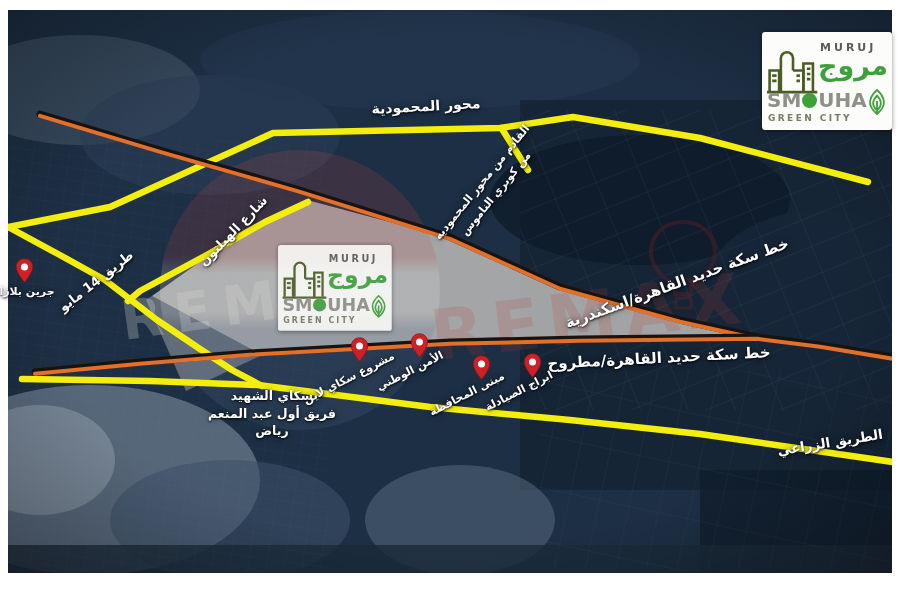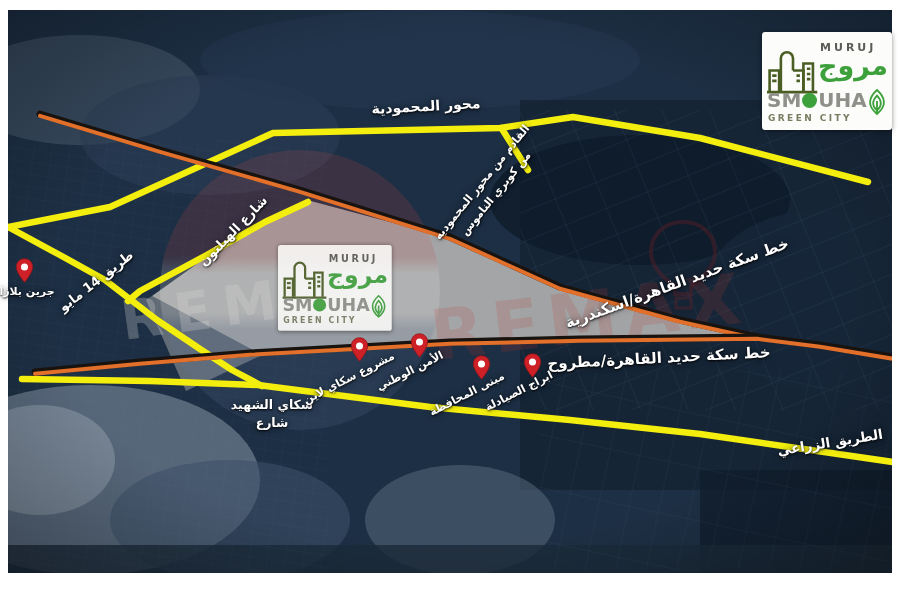--- a/index.html
+++ b/index.html
@@ -119,21 +119,22 @@
   <div class="map-label" style="left:96px;top:281px;font-size:13px;transform:translate(-50%,-50%) rotate(-38deg);">طريق 14 مايو</div>
 
   <div class="map-label" style="left:677px;top:283px;font-size:15px;transform:translate(-50%,-50%) rotate(-20deg);">خط سكة حديد القاهرة/اسكندرية</div>
 
   <div class="map-label" style="left:659px;top:358px;font-size:15px;transform:translate(-50%,-50%) rotate(-3deg);">خط سكة حديد القاهرة/مطروح</div>
 
   <div class="map-label" style="left:830px;top:442px;font-size:13.5px;transform:translate(-50%,-50%) rotate(-9deg);">الطريق الزراعي</div>
 
   <div class="map-label" style="left:272px;top:413px;font-size:12.5px;transform:translate(-50%,-50%);text-align:center;line-height:1.4;">
     <div>سكاي الشهيد</div>
-    <div>شارع</div>
+    <div>فريق أول عبد المنعم</div>
+    <div>رياض</div>
   </div>
 
   <div class="pin" style="left:15px;top:258px;">
     <svg width="19" height="25" viewBox="0 0 24 32">
       <path d="M12,1 C6,1 1.5,5.5 1.5,11.5 C1.5,19 12,31 12,31 C12,31 22.5,19 22.5,11.5 C22.5,5.5 18,1 12,1 Z" fill="#ce2027" stroke="#8e1418" stroke-width="1"></path>
       <circle cx="12" cy="11.5" r="4.5" fill="#fff"></circle>
     </svg>
   </div>
   <div class="map-label" style="left:27px;top:291px;font-size:11px;transform:translate(-50%,-50%);">جرين بلازا</div>
 

